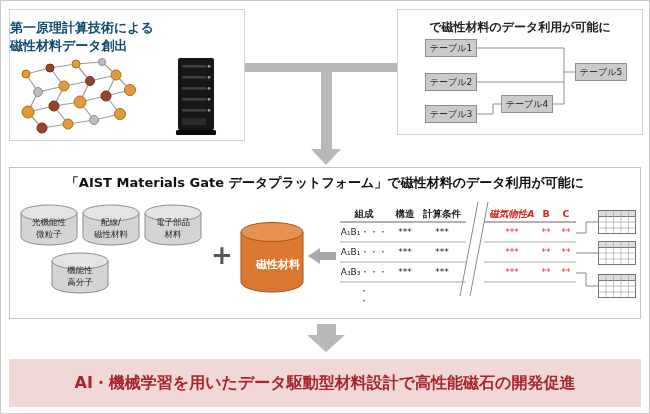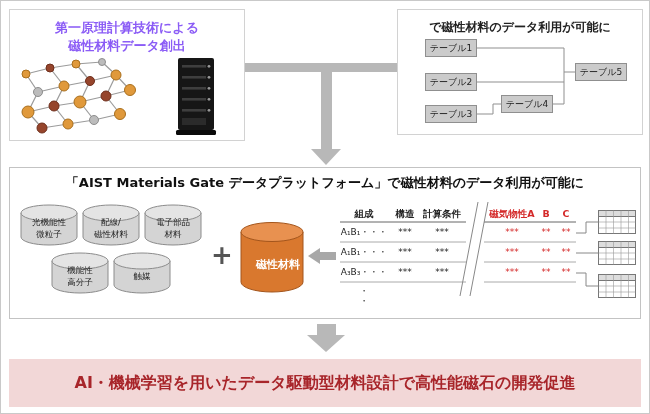--- a/index.html
+++ b/index.html
@@ -5,22 +5,22 @@
   * { box-sizing: border-box; margin: 0; padding: 0; }
   body { background: #ffffff; font-family: "DejaVu Sans", "Liberation Sans", sans-serif; }
   .page { position: relative; width: 650px; height: 414px; background: #ffffff;
           border: 1px solid #c9c9c9; overflow: hidden; }
   .abs { position: absolute; }
   .box { position: absolute; background: #fff; border: 1px solid #d2d2d2; }
   #box-left   { left: 8px;  top: 8px;   width: 236px; height: 132px; }
   #box-right  { left: 396px; top: 8px;  width: 246px; height: 126px; }
   #box-middle { left: 8px;  top: 166px; width: 632px; height: 152px; border-color:#c3c3c3; }
 
-  .title-red  { position:absolute; top:9px; left:0; width:100%; text-align:center;
-                color:#8b5cf6; font-weight:bold; font-size:13px; line-height:1.4; }
+  .title-red  { position:absolute; top:9px; left:0; width:100%; text-align:left;
+                color:#0c4a6e; font-weight:bold; font-size:13px; line-height:1.4; }
   .title-red span { display:block; }
   .title-dark { position:absolute; top:9px; left:0; width:100%; text-align:center;
                 color:#222; font-weight:bold; font-size:12px; }
   .mid-title  { position:absolute; top:6px; left:0; width:100%; text-align:center;
                 color:#111; font-weight:bold; font-size:13px; }
 
   .tbl-box { position:absolute; width:52px; height:18px; background:#cbcbcb;
              border:1px solid #8f8f8f; font-size:9px; line-height:16px;
              text-align:center; color:#222; }
 
@@ -218,30 +218,20 @@
     <div class="cyl" style="left:41px; top:84px;">
       <svg width="58" height="42" viewBox="0 0 58 42">
         <path d="M1,9 V33 A28,8 0 0 0 57,33 V9" fill="#d4d4d4" stroke="#8c8c8c"></path>
         <ellipse cx="29" cy="9" rx="28" ry="8" fill="#e4e4e4" stroke="#8c8c8c"></ellipse>
       </svg>
       <div class="cyl-label">
         <span>機能性</span>
         <span>高分子</span>
       </div>
     </div>
-    <div class="cyl" style="left:103px; top:84px;">
-      <svg width="58" height="42" viewBox="0 0 58 42">
-        <path d="M1,9 V33 A28,8 0 0 0 57,33 V9" fill="#d4d4d4" stroke="#8c8c8c"></path>
-        <ellipse cx="29" cy="9" rx="28" ry="8" fill="#e4e4e4" stroke="#8c8c8c"></ellipse>
-      </svg>
-      <div class="cyl-label">
-        <span>触媒</span>
-        <span></span>
-      </div>
-    </div>
 
     <div class="plus">+</div>
 
     <div class="magnet">
       <svg width="64" height="72" viewBox="0 0 64 72">
         <path d="M1,10 V60 A31,10 0 0 0 63,60 V10" fill="#d9782e" stroke="#a3551c"></path>
         <ellipse cx="32" cy="10" rx="31" ry="9.5" fill="#e89150" stroke="#a3551c"></ellipse>
       </svg>
       <div class="cyl-label">
         <span>磁性材料</span>
@@ -249,21 +239,21 @@
     </div>
 
     <div>
       <div class="tri-left" style="left:298px; top:80px;"></div>
       <div class="gray-bar" style="left:310px; top:84px; width:16px; height:8px; background:#a8a8a8;"></div>
     </div>
 
     <span class="cell hdr" style="left:330px; top:40px; width:48px;">組成</span>
     <span class="cell hdr" style="left:378px; top:40px; width:34px;">構造</span>
     <span class="cell hdr" style="left:408px; top:40px; width:48px;">計算条件</span>
-    <span class="cell hdr red" style="left:476px; top:40px; width:52px;">磁気物性A</span>
+    <span class="cell hdr red" style="left:476px; top:40px; width:52px;font-style:italic;">磁気物性A</span>
     <span class="cell hdr red" style="left:528px; top:40px; width:16px;">B</span>
     <span class="cell hdr red" style="left:548px; top:40px; width:16px;">C</span>
 
     <span class="cell" style="left:330px; top:58px; width:48px;">A₁B₁・・・</span>
     <span class="cell" style="left:378px; top:58px; width:34px;">***</span>
     <span class="cell" style="left:408px; top:58px; width:48px;">***</span>
     <span class="cell red" style="left:476px; top:58px; width:52px;">***</span>
     <span class="cell red" style="left:528px; top:58px; width:16px;">**</span>
     <span class="cell red" style="left:548px; top:58px; width:16px;">**</span>
 

